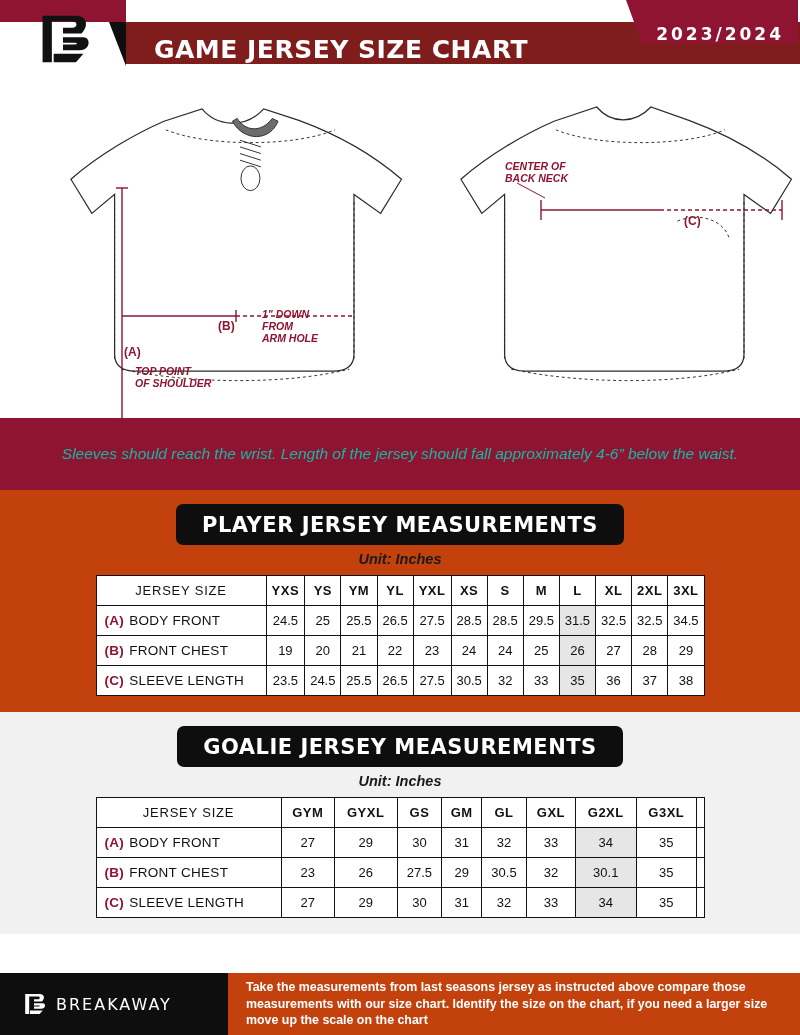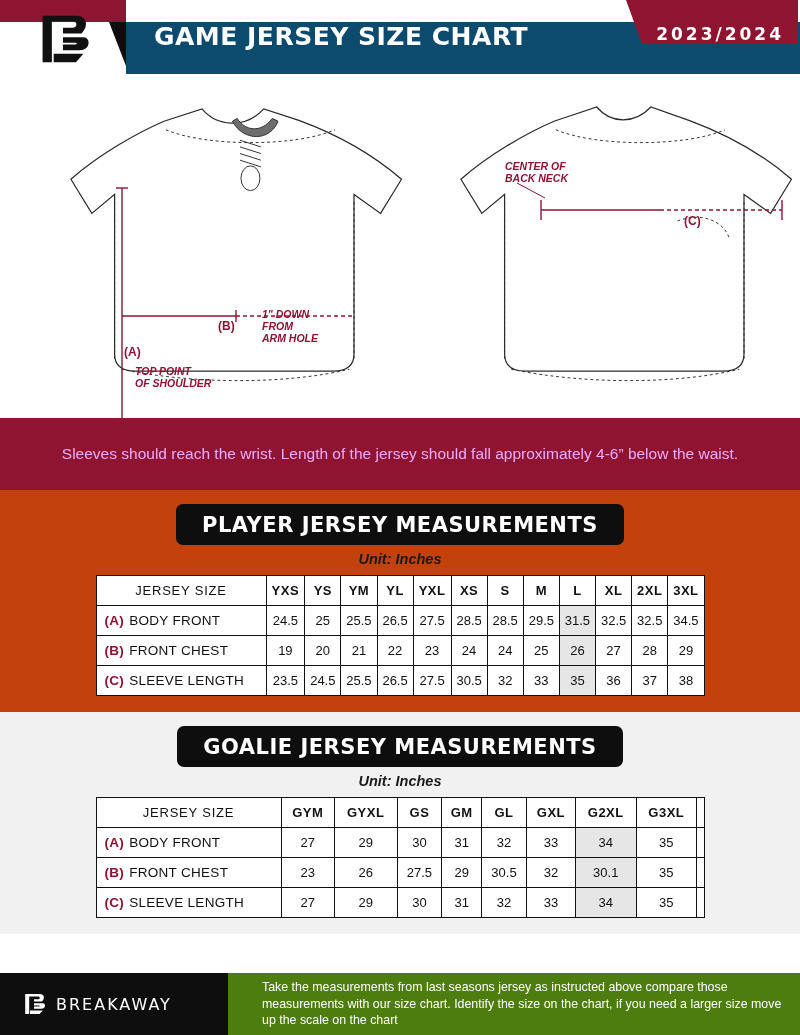--- a/index.html
+++ b/index.html
@@ -33,24 +33,24 @@
     width: 126px; height: 78px;
     display: flex; align-items: center; justify-content: center;
   }
   .logo-b {
     position: relative;
     width: 56px; height: 52px;
   }
   .title-bar {
     position: absolute;
     left: 126px; top: 22px;
-    right: 0; height: 52px;
-    background: #0c4a6e;
+    right: 0; height: 42px;
+    background: #7f1d1d;
     display: flex;
-    align-items: flex-start;
+    align-items: flex-end;
   }
   .title-bar .notch {
     position: absolute;
     left: -17px; top: 0;
     width: 0; height: 0;
     border-top: 44px solid #0e0e0e;
     border-left: 17px solid transparent;
   }
   .chart-title {
     color: #ffffff;
@@ -84,27 +84,27 @@
   
   .illustration {
     position: relative;
     height: 340px;
     background: #ffffff;
   }
 
   
   .note-bar {
     background: #8e1431;
-    color: #f0abfc;
+    color: #14b8a6;
     text-align: center;
     padding: 14px 60px;
     font-size: 15.5px;
     line-height: 1.45;
     height: 72px;
-    display: flex; align-items: center; justify-content: center;
+    display: flex; align-items: center; justify-content: center; font-style: italic;
   }
 
   
   .section {
     background: #c2410c;
     padding-top: 14px;
     position: relative;
   }
   .section.white { background: #f1f1f1; }
   .band-title-wrap {
@@ -185,26 +185,26 @@
   }
   .footer-logo .mini-b { width: 24px; height: 26px; position: relative; }
   .footer-brand {
     color: #ffffff;
     font-size: 16px;
     letter-spacing: 2px;
     font-family: "DejaVu Sans", sans-serif;
   }
   .footer-text {
     flex: 1;
-    background: #4d7c0f;
+    background: #c2410c;
     color: #ffffff;
     font-size: 12.4px;
     line-height: 1.35;
-    padding: 7px 14px 7px 34px;
-    display: flex; align-items: center;
+    padding: 7px 14px 7px 18px;
+    display: flex; align-items: center; font-weight: bold;
   }
 
   
   .watermark {
     position: absolute;
     right: -10px; top: 520px;
     width: 330px; height: 430px;
     opacity: 0.06;
     pointer-events: none;
   }

